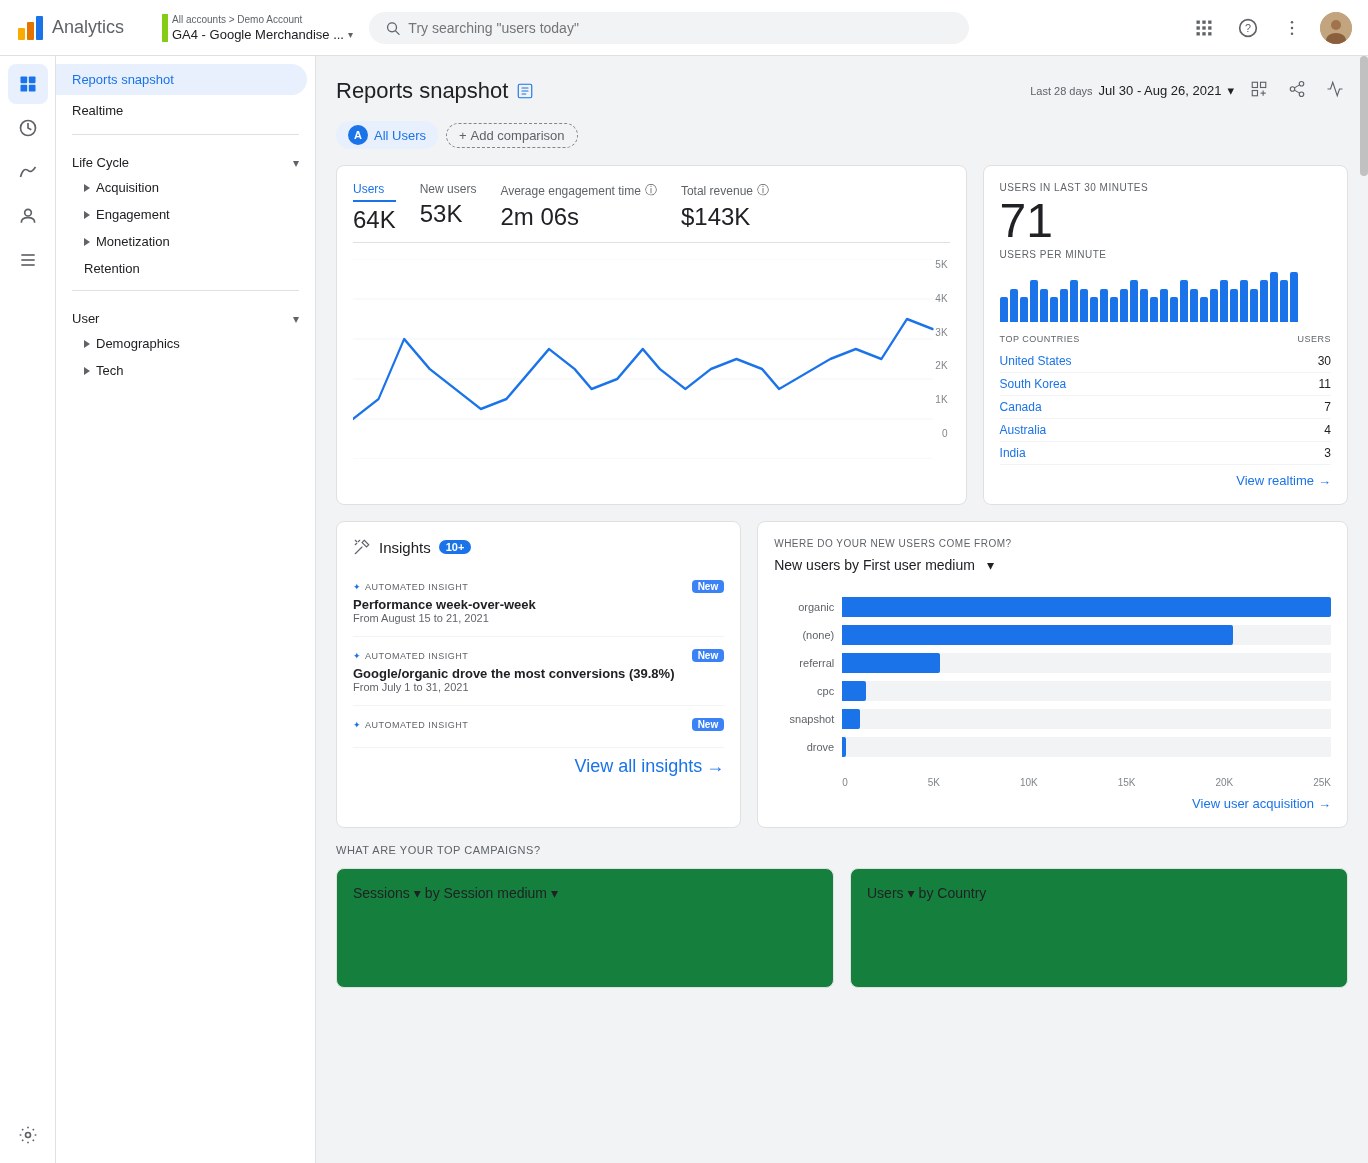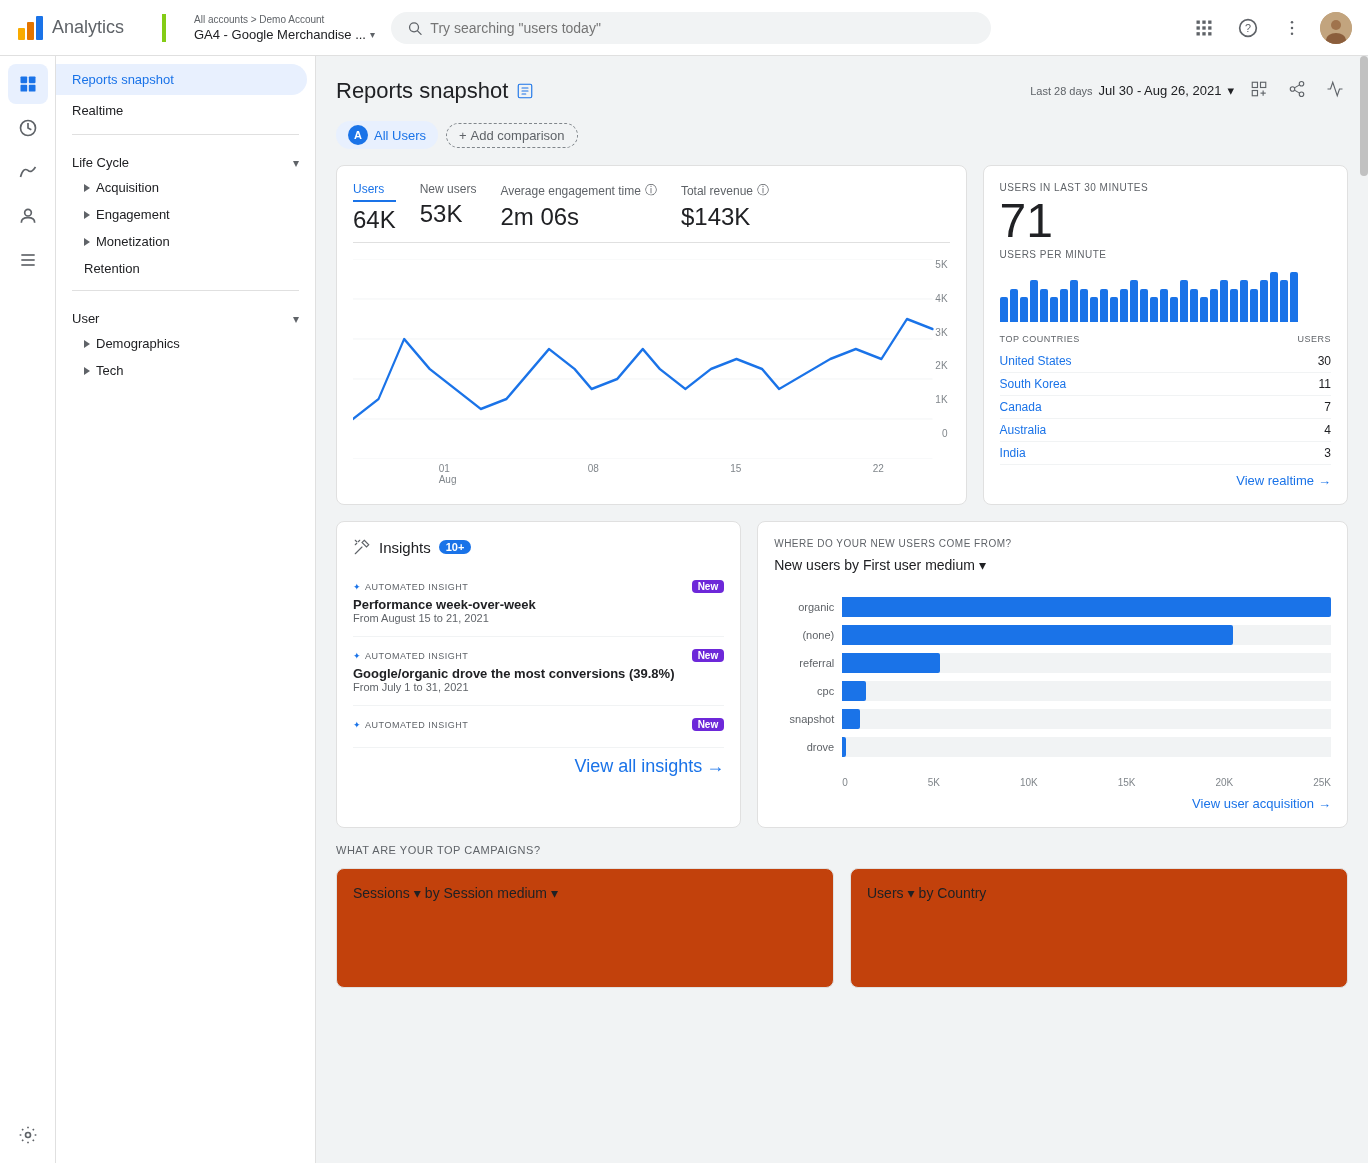--- a/index.html
+++ b/index.html
@@ -3,21 +3,21 @@
   <meta charset="utf-8">
   <style>
     * { box-sizing: border-box; margin: 0; padding: 0; }
     body { font-family: 'Google Sans', Arial, sans-serif; background: #f1f3f4; color: #202124; font-size: 13px; overflow-x: hidden; }
 
     
     .topbar { display: flex; align-items: center; background: #fff; height: 56px; padding: 0 16px; border-bottom: 1px solid #e0e0e0; position: fixed; top: 0; left: 0; right: 0; z-index: 100; gap: 16px; }
     .topbar-logo { display: flex; align-items: center; gap: 8px; min-width: 130px; }
     .logo-icon { width: 28px; height: 28px; }
     .topbar-title { font-size: 18px; color: #5f6368; font-weight: 400; }
-    .topbar-account { display: flex; flex-direction: column; gap: 2px; border-left: 4px solid #84cc16; padding-left: 28px; }
+    .topbar-account { display: flex; flex-direction: column; gap: 2px; border-left: 6px solid #84cc16; padding-left: 4px; }
     .topbar-account-path { font-size: 10px; color: #5f6368; }
     .topbar-account-name { font-size: 13px; color: #202124; display: flex; align-items: center; gap: 4px; font-weight: 500; }
     .chevron-down { font-size: 10px; color: #5f6368; }
     .topbar-search { flex: 1; max-width: 600px; }
     .search-box { display: flex; align-items: center; background: #f1f3f4; border-radius: 24px; padding: 8px 16px; gap: 8px; width: 100%; }
     .search-box input { border: none; background: transparent; outline: none; font-size: 14px; color: #5f6368; width: 100%; }
     .topbar-right { display: flex; align-items: center; gap: 12px; margin-left: auto; }
     .icon-btn { width: 32px; height: 32px; display: flex; align-items: center; justify-content: center; cursor: pointer; color: #5f6368; border-radius: 50%; }
     .avatar { width: 32px; height: 32px; border-radius: 50%; background: #c2a47e; overflow: hidden; cursor: pointer; }
 
@@ -95,44 +95,44 @@
     .middle-row { display: flex; gap: 16px; margin-bottom: 16px; margin-top: 8px; }
 
     
     .insights-card { background: #fff; border-radius: 8px; border: 1px solid #e0e0e0; flex: 1; padding: 16px; }
     .insights-header { display: flex; align-items: center; gap: 8px; margin-bottom: 12px; }
     .insights-title { font-size: 15px; font-weight: 500; }
     .badge { background: #1a73e8; color: #fff; border-radius: 12px; padding: 1px 7px; font-size: 11px; font-weight: 600; }
     .insight-item { padding: 12px 0; border-bottom: 1px solid #f1f3f4; }
     .insight-meta { display: flex; align-items: center; justify-content: space-between; margin-bottom: 4px; }
     .insight-type { font-size: 9px; letter-spacing: 0.5px; color: #5f6368; text-transform: uppercase; display: flex; align-items: center; gap: 4px; }
-    .new-badge { background: #6d28d9; color: #fff; border-radius: 4px; padding: 1px 6px; font-size: 10px; font-weight: 600; }
+    .new-badge { background: #3b82f6; color: #fff; border-radius: 4px; padding: 1px 6px; font-size: 10px; font-weight: 600; }
     .insight-title { font-size: 13px; font-weight: 600; color: #202124; }
     .insight-date { font-size: 11px; color: #5f6368; }
     .view-all { display: flex; align-items: center; justify-content: flex-end; gap: 4px; color: #1a73e8; font-size: 18px; cursor: pointer; margin-top: 8px; }
 
     
     .new-users-card { background: #fff; border-radius: 8px; border: 1px solid #e0e0e0; flex: 1.5; padding: 16px; }
     .section-header { font-size: 10px; letter-spacing: 0.5px; color: #5f6368; text-transform: uppercase; margin-bottom: 8px; }
     .chart-title-row { display: flex; align-items: center; gap: 6px; margin-bottom: 16px; }
-    .chart-title { font-size: 14px; color: #202124; font-weight: 400; cursor: pointer; display: flex; align-items: center; gap: 4px; }
+    .chart-title { font-size: 14px; color: #202124; font-weight: 400; cursor: pointer; display: flex; align-items: center; gap: 12px; }
     .horiz-bar-chart { padding: 8px 0; }
     .hbar-row { display: flex; align-items: center; margin-bottom: 8px; gap: 8px; }
     .hbar-label { width: 60px; text-align: right; font-size: 11px; color: #5f6368; }
     .hbar-track { flex: 1; height: 20px; background: #f1f3f4; border-radius: 0; position: relative; }
     .hbar-fill { height: 100%; background: #1a73e8; border-radius: 0 2px 2px 0; }
     .hbar-x-labels { display: flex; justify-content: space-between; padding-left: 68px; font-size: 10px; color: #80868b; margin-top: 4px; }
     .view-acquisition { display: flex; align-items: center; justify-content: flex-end; gap: 4px; color: #1a73e8; font-size: 13px; cursor: pointer; margin-top: 8px; }
 
     
     .section-label { font-size: 11px; letter-spacing: 0.5px; color: #5f6368; text-transform: uppercase; margin-bottom: 12px; margin-top: 4px; }
 
     
     .bottom-row { display: flex; gap: 16px; }
-    .bottom-card { background: #c2410c; border-radius: 8px; border: 1px solid #e0e0e0; flex: 1; padding: 16px; min-height: 120px; }
+    .bottom-card { background: #15803d; border-radius: 8px; border: 1px solid #e0e0e0; flex: 1; padding: 16px; min-height: 120px; }
     .bottom-card-title { font-size: 14px; display: flex; align-items: center; gap: 4px; color: #202124; cursor: pointer; }
 
     
     .sidebar::-webkit-scrollbar { width: 4px; }
     .sidebar::-webkit-scrollbar-track { background: transparent; }
     .sidebar::-webkit-scrollbar-thumb { background: #c1c1c1; border-radius: 2px; }
 
     
     .scroll-indicator { position: fixed; right: 0; top: 56px; bottom: 0; width: 8px; background: #f1f3f4; }
     .scroll-thumb { position: absolute; top: 0; right: 0; width: 8px; height: 120px; background: #c1c1c1; border-radius: 4px; }
@@ -380,26 +380,20 @@
             <polyline fill="none" stroke="#1a73e8" stroke-width="2.5" stroke-linejoin="round" stroke-linecap="round" points="0,160 30,140 60,80 90,110 120,130 150,150 180,140 200,120 230,90 260,110 280,130 310,120 340,90 360,110 390,130 420,110 450,100 480,110 500,130 520,120 540,110 560,100 590,90 620,100 650,60 680,70"></polyline>
           </svg>
           <div class="chart-y-labels">
             <span>5K</span>
             <span>4K</span>
             <span>3K</span>
             <span>2K</span>
             <span>1K</span>
             <span>0</span>
           </div>
-        </div>
-        <div class="chart-x-labels">
-          <span>01<br>Aug</span>
-          <span>08</span>
-          <span>15</span>
-          <span>22</span>
         </div>
       </div>
 
       <div class="realtime-card">
         <div class="realtime-label">USERS IN LAST 30 MINUTES</div>
         <div class="realtime-number">71</div>
         <div class="realtime-sub">USERS PER MINUTE</div>
         <div class="realtime-bars" id="rt-bars">
             <div class="rt-bar" style="height: 50%;"></div>
             <div class="rt-bar" style="height: 66.6667%;"></div>

